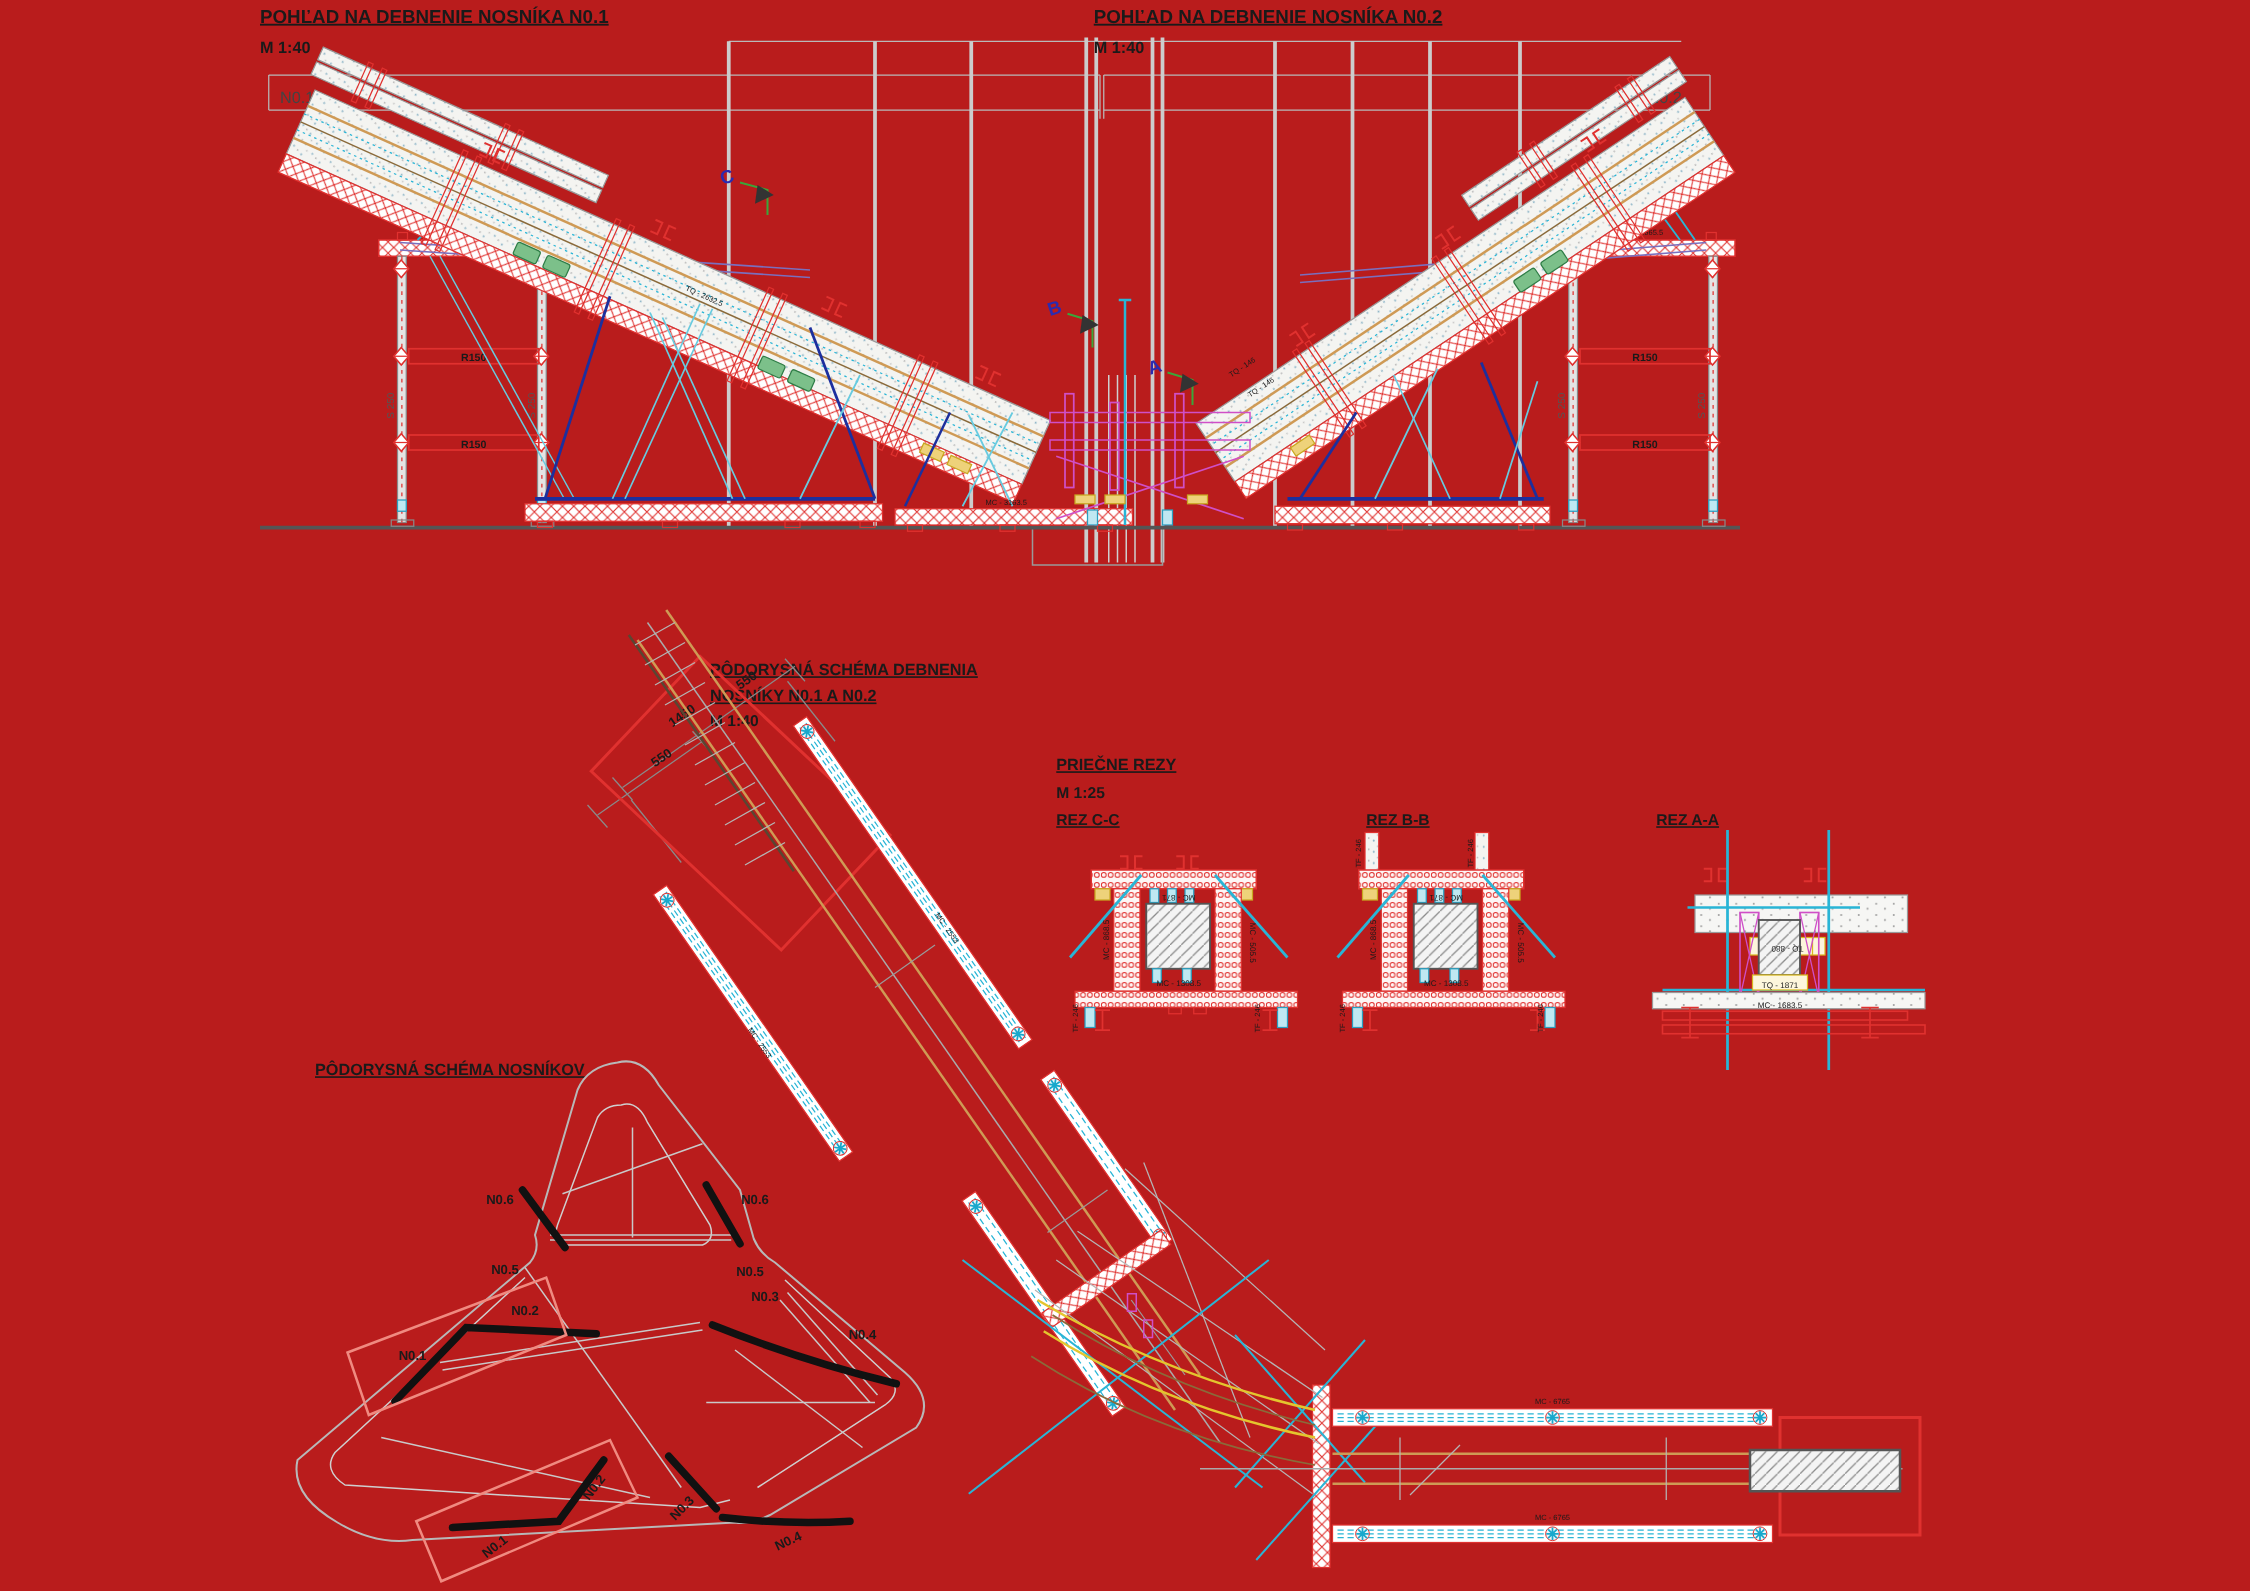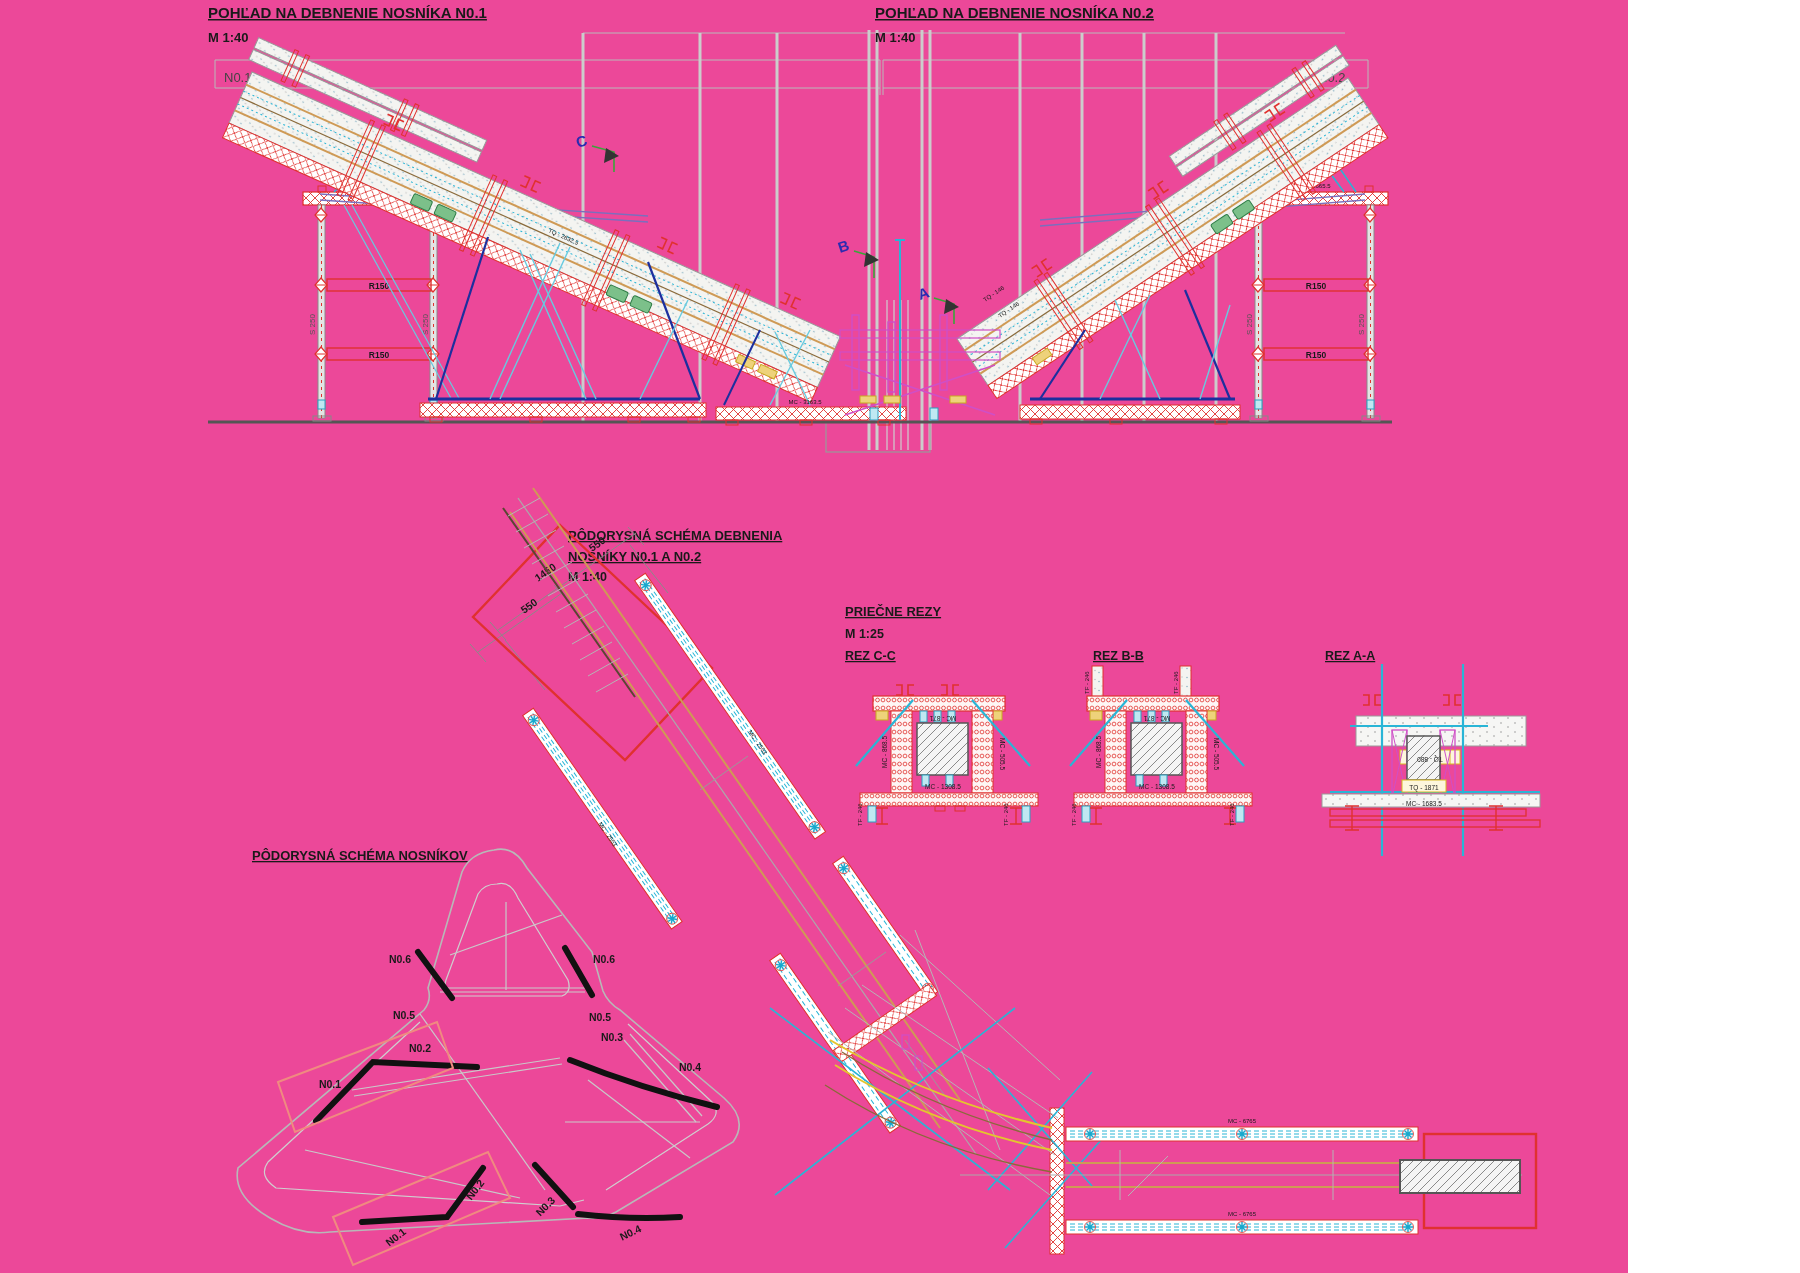--- a/index.html
+++ b/index.html
@@ -1,16 +1,16 @@
 <!DOCTYPE html>
 <html><head>
 <meta charset="utf-8">
 <style>
   html,body{margin:0;padding:0;background:#ffffff;}
-  #stage{position:relative;width:1628px;height:1273px;background:#ec4899;overflow:hidden;
+  #stage{position:relative;width:1800px;height:1273px;background:#b91c1c;overflow:hidden;
          font-family:"Liberation Sans", sans-serif;text-align:right;}
   svg{position:absolute;left:0;top:0;}
   text{font-family:"Liberation Sans", sans-serif;fill:#1a1a1a;}
   .t15b{font-size:15px;font-weight:bold;}
   .t13b{font-size:13px;font-weight:bold;}
   .t12b{font-size:12.5px;font-weight:bold;}
   .t11b{font-size:10.5px;font-weight:bold;}
   .t9b{font-size:8.5px;font-weight:bold;}
   .t8{font-size:8px;fill:#555;}
   .t7{font-size:6.5px;}

